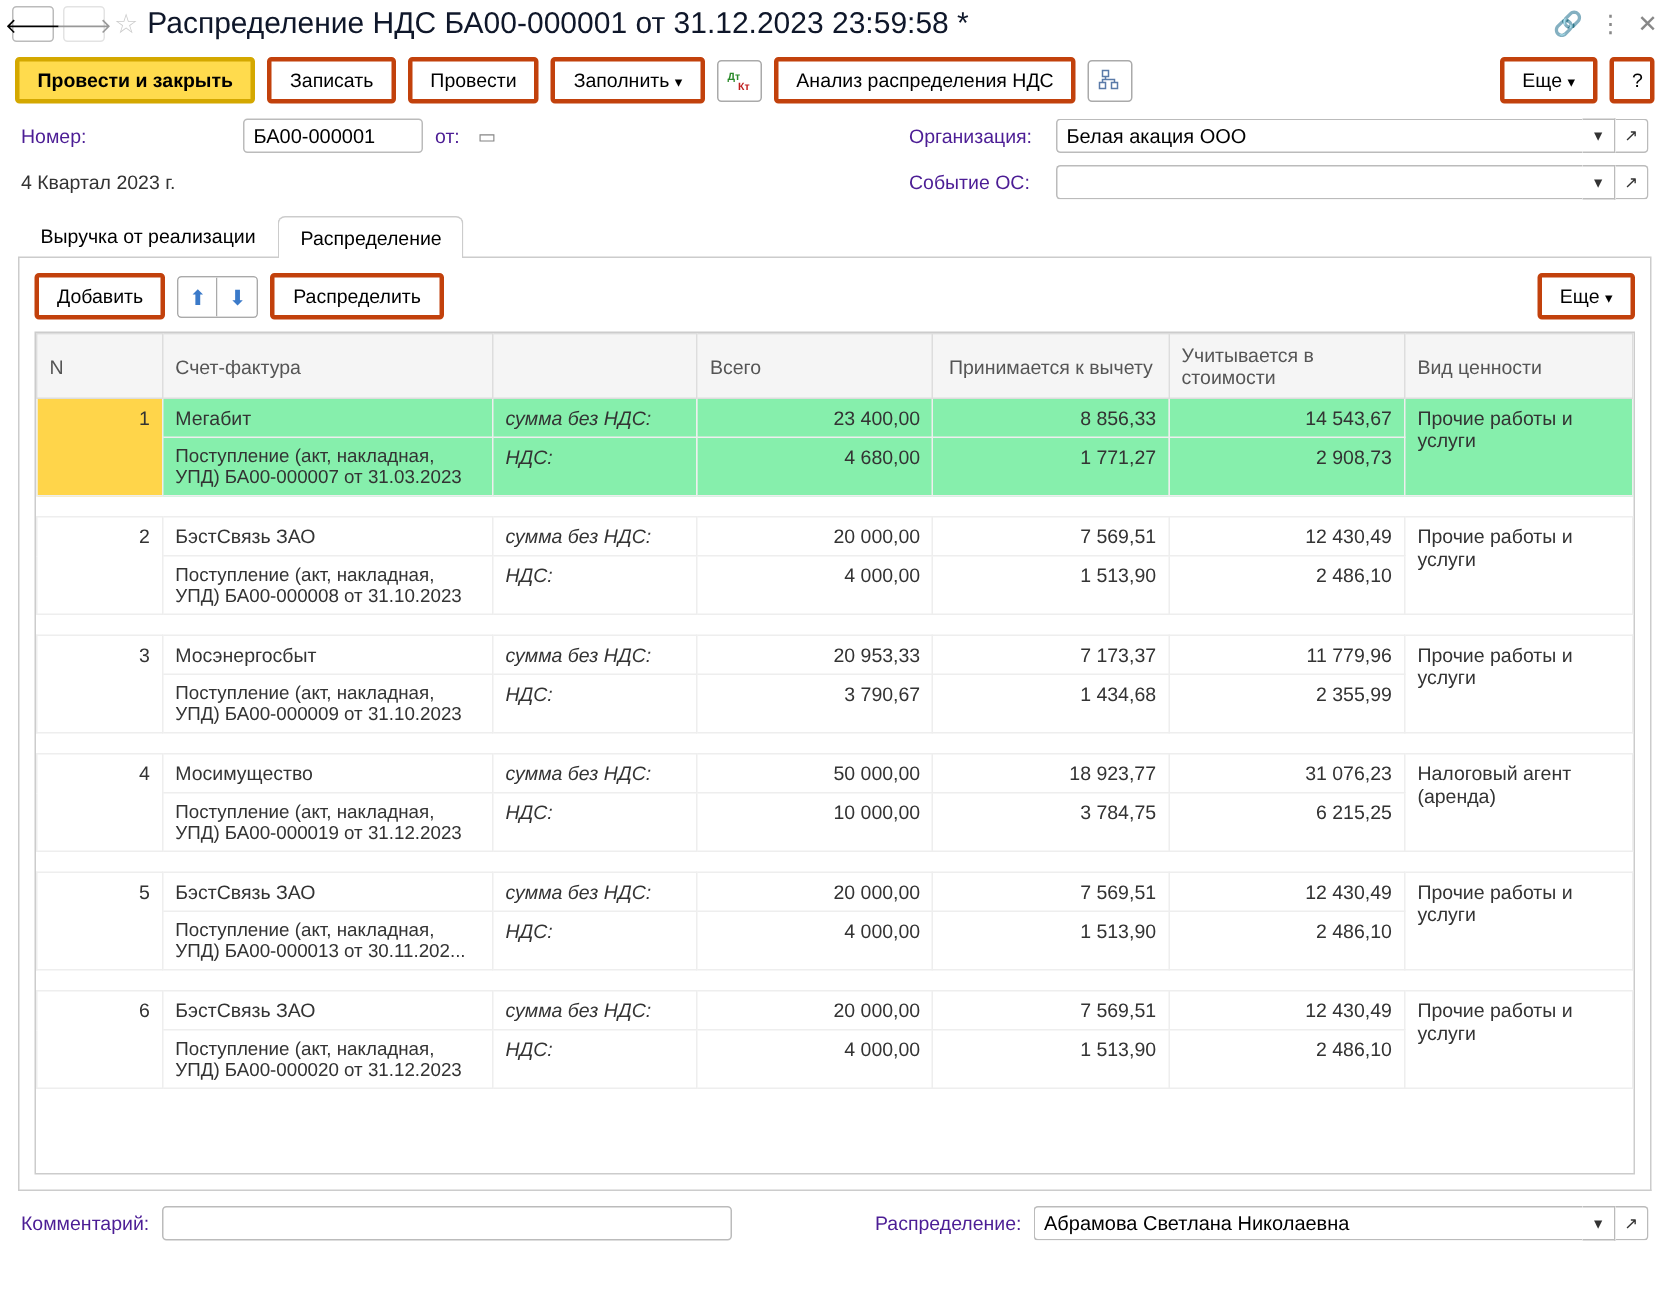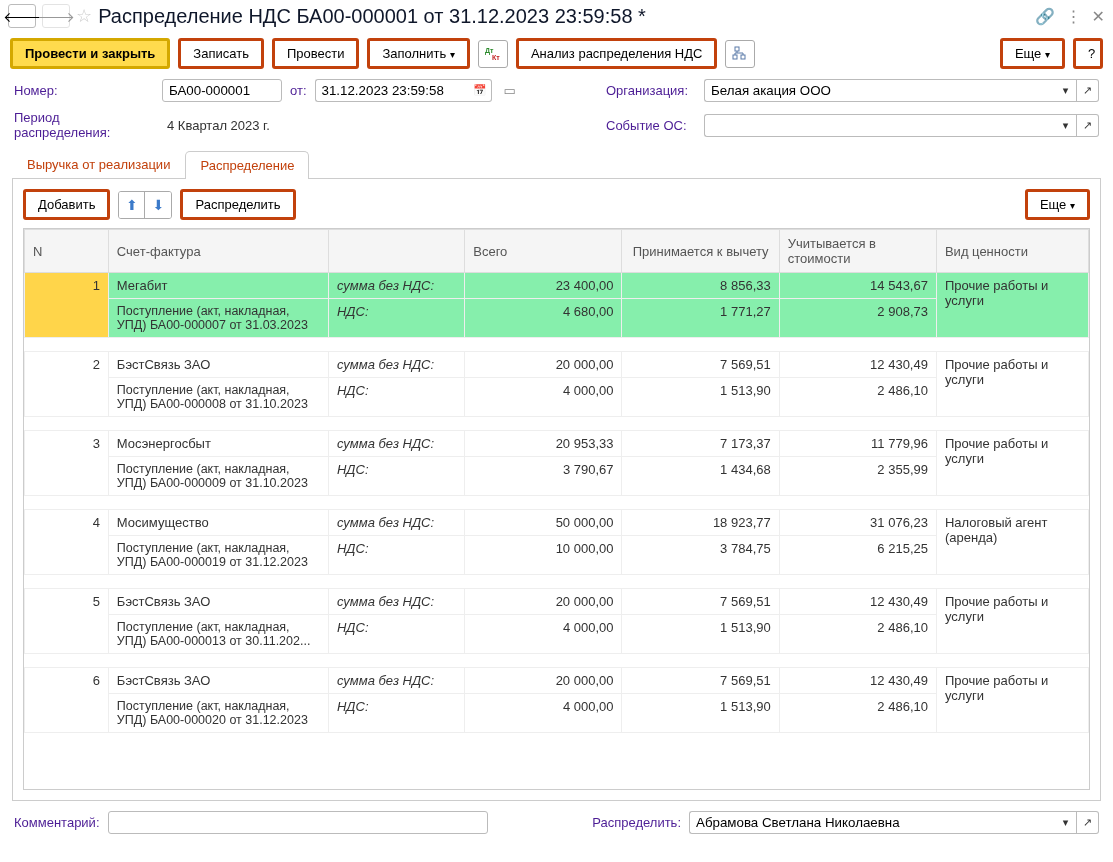--- a/index.html
+++ b/index.html
@@ -21,21 +21,21 @@
 
 .form-row { display: flex; align-items: center; padding: 4px 14px; gap: 8px; }
 .form-label { color: #4c1d95; }
 .form-input { border: 1px solid #bbb; border-radius: 3px; padding: 3px 6px; background: #fff; }
 .input-group { display: flex; align-items: stretch; }
 .input-group input { border: 1px solid #bbb; border-radius: 3px 0 0 3px; border-right: none; padding: 3px 6px; }
 .input-group-action { width: 22px; border: 1px solid #bbb; border-left: none; display: flex; align-items: center; justify-content: center; background: #fff; cursor: pointer; font-size: 11px; }
 .input-group-action:last-child { border-radius: 0 3px 3px 0; }
 
 .tabs { display: flex; border-bottom: 1px solid #ccc; margin: 6px 12px 0; }
-.tab { padding: 6px 14px; border: 1px solid transparent; border-bottom: none; cursor: pointer; color: #c2410c; border-radius: 5px 5px 0 0; }
+.tab { padding: 6px 14px; border: 1px solid transparent; border-bottom: none; cursor: pointer; color: #000000; border-radius: 5px 5px 0 0; }
 .tab.active { border-color: #ccc; background: #fff; position: relative; top: 1px; }
 
 .content-panel { margin: 0 12px; border: 1px solid #ccc; border-top: none; padding: 10px; }
 .panel-toolbar { display: flex; align-items: center; gap: 8px; margin-bottom: 8px; }
 .arrow-btns { display: flex; border: 1px solid #aaa; border-radius: 3px; overflow: hidden; }
 .arrow-btn { width: 26px; height: 26px; display: flex; align-items: center; justify-content: center; background: #fff; cursor: pointer; font-size: 14px; }
 .arrow-btn:first-child { border-right: 1px solid #aaa; }
 
 .table-container { border: 1px solid #ccc; height: 562px; overflow: auto; position: relative; }
 .grid-table { width: 100%; border-collapse: collapse; }
@@ -96,36 +96,31 @@
   </button>
   <div class="toolbar-spacer"></div>
   <button class="btn"><span>Еще</span> <span style="font-size:10px">▾</span></button>
   <button class="btn btn-help">?</button>
 </div>
 
 <div class="form-row">
   <span class="form-label" style="width:140px">Номер:</span>
   <input class="form-input" style="width: 120px;" value="БА00-000001">
   <span class="form-label">от:</span>
-  <div class="input-group">
-    <input style="width: 155px;" value="31.12.2023 23:59:58">
-    <span class="input-group-action">📅</span>
-  </div>
   <span style="color:#888;cursor:pointer;margin-left:4px">▭</span>
   <div style="flex:1"></div>
   <span class="form-label" style="width:90px">Организация:</span>
   <div class="input-group" style="flex:0 0 395px">
     <input style="flex: 1 1 0%;" value="Белая акация ООО">
     <span class="input-group-action">▾</span>
     <span class="input-group-action">↗</span>
   </div>
 </div>
 
 <div class="form-row">
-  <span class="form-label" style="width:145px">Период распределения:</span>
   <span>4 Квартал 2023  г.</span>
   <div style="flex:1"></div>
   <span class="form-label" style="width:90px">Событие ОС:</span>
   <div class="input-group" style="flex:0 0 395px">
     <input style="flex: 1 1 0%;" value="">
     <span class="input-group-action">▾</span>
     <span class="input-group-action">↗</span>
   </div>
 </div>
 
@@ -276,19 +271,19 @@
           </tr>
         </tbody>
     </table>
   </div>
 </div>
 
 <div class="bottom-row">
   <span class="form-label">Комментарий:</span>
   <input class="form-input comment-input" value="" style="">
   <div style="flex:1"></div>
-  <span class="form-label">Распределить:</span>
+  <span class="form-label">Распределение:</span>
   <div class="input-group" style="flex:0 0 410px">
     <input style="flex: 1 1 0%;" value="Абрамова Светлана Николаевна">
     <span class="input-group-action">▾</span>
     <span class="input-group-action">↗</span>
   </div>
 </div>
 
 </body></html>

